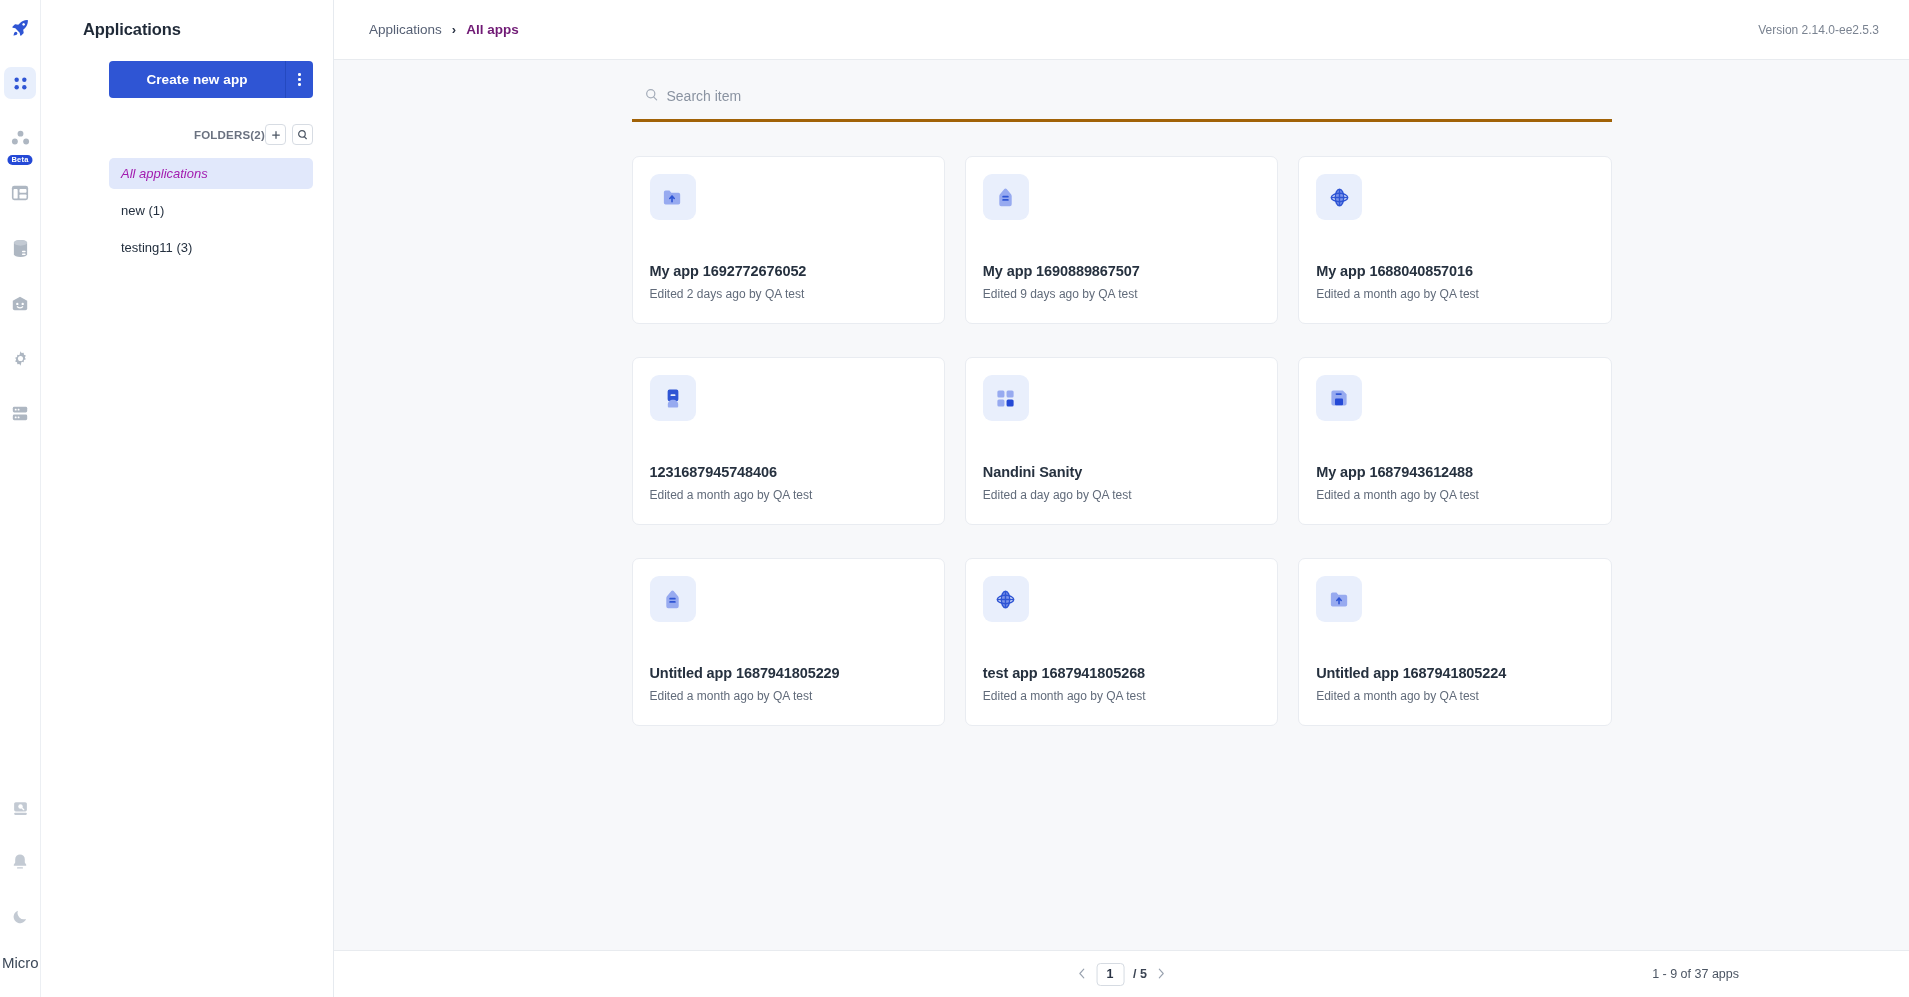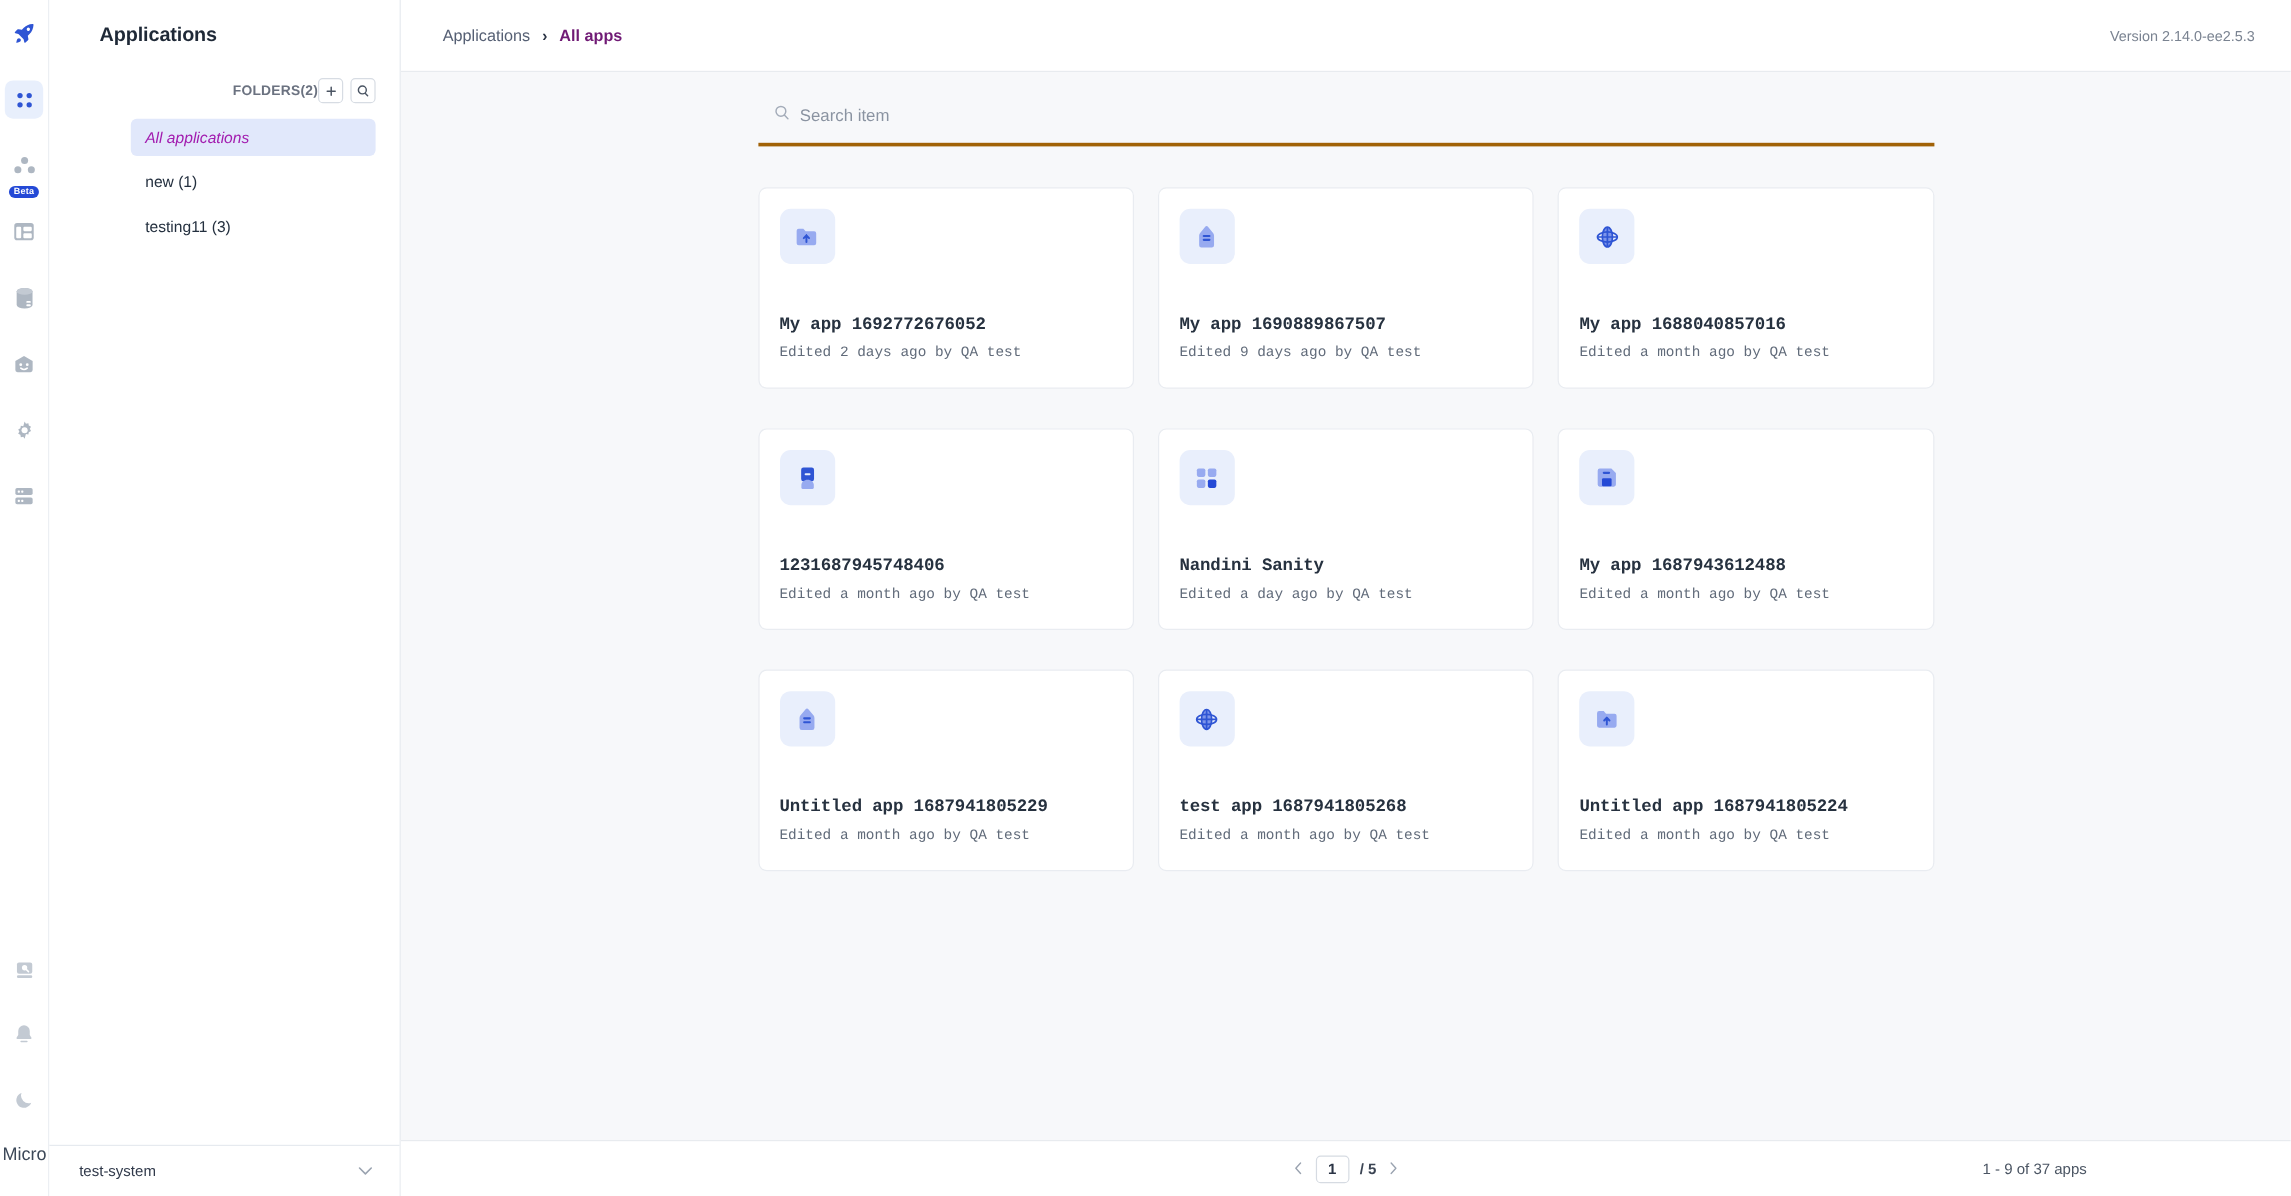--- a/index.html
+++ b/index.html
@@ -117,21 +117,21 @@
   .search-row { display: flex; align-items: center; gap: 9px; padding-left: 13px; }
   .search-input {
     border: none; outline: none; background: transparent;
     font-size: 14px; color: #2b3445; width: 400px;
     font-family: "Liberation Sans", sans-serif;
   }
   .search-input::placeholder { color: #8a93a1; }
 
   .grid {
     width: 980px; display: grid; grid-template-columns: repeat(3, 1fr);
-    gap: 33px 20px; margin-top: 34px; font-family: Liberation Mono, monospace;
+    gap: 33px 20px; margin-top: 34px;
   }
   .card {
     background: #fff; border: 1px solid #e9ecf1; border-radius: 7px;
     height: 168px; padding: 17px 17px 0 17px; cursor: pointer;
     display: flex; flex-direction: column;
   }
   .card-icon {
     width: 46px; height: 46px; border-radius: 9px; background: #e9effc;
     display: flex; align-items: center; justify-content: center;
   }
@@ -257,20 +257,30 @@
           <path d="M16.5 12.8A7.4 7.4 0 0 1 7 3.3a7.5 7.5 0 1 0 9.5 9.5z"></path>
         </svg>
       </div>
       <div class="rail-footer-text">Micros</div>
     </div>
   </div>
 
   <div class="sidebar">
     <div class="sidebar-title">Applications</div>
 
+    <div class="create-row">
+      <button class="create-btn">Create new app</button>
+      <div class="create-menu">
+        <span class="kebab">
+            <span></span>
+            <span></span>
+            <span></span>
+          </span>
+      </div>
+    </div>
 
     <div class="folders-head">
       <span class="folders-label">FOLDERS(2)</span>
       <span class="folders-actions">
         <span class="sq-btn">
           <svg width="10" height="10" viewBox="0 0 12 12" stroke="#4b5563" stroke-width="1.5" stroke-linecap="round">
             <path d="M6 2v8M2 6h8"></path>
           </svg>
         </span>
         <span class="sq-btn">
@@ -283,28 +293,20 @@
     </div>
 
     <div class="folder-list">
       <div class="folder-item active">All applications</div>
       <div class="folder-item">new (1)</div>
       <div class="folder-item">testing11 (3)</div>
     </div>
 
     <div class="sidebar-spacer"></div>
 
-    <div class="workspace-select">
-      <span class="workspace-name">test-system</span>
-      <span class="chev-down">
-        <svg width="13" height="8" viewBox="0 0 14 9" fill="none" stroke="#9aa3b0" stroke-width="1.5" stroke-linecap="round" stroke-linejoin="round">
-          <path d="M1.5 1.5 7 7l5.5-5.5"></path>
-        </svg>
-      </span>
-    </div>
   </div>
 
   <div class="main">
 
     <div class="topbar">
       <div class="breadcrumb">
         <span class="bc-link">Applications</span>
         <span class="bc-sep">›</span>
         <span class="bc-current">All apps</span>
       </div>

